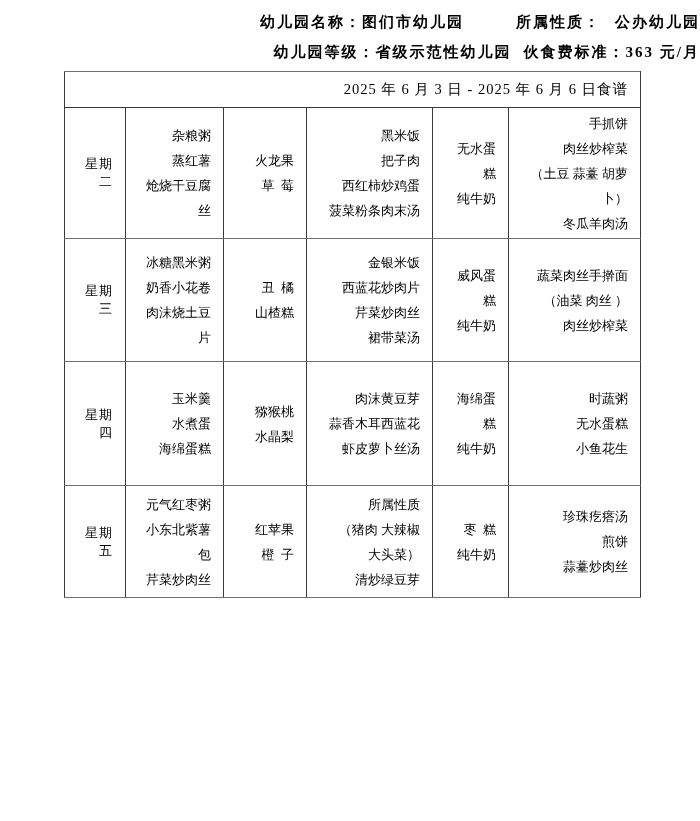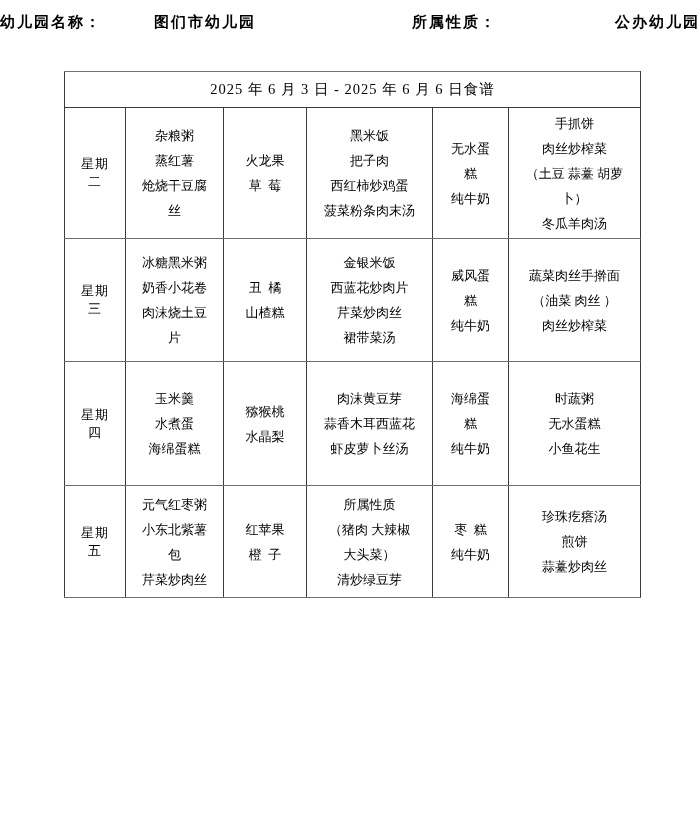--- a/index.html
+++ b/index.html
@@ -6,39 +6,39 @@
   body {
     width: 700px; height: 821px;
     font-family: "Liberation Serif", "DejaVu Serif", serif;
     color: #000000;
   }
   .page { position: relative; width: 700px; height: 821px; overflow: hidden; }
 
   
   .info { position: absolute; top: 12px; left: 0; width: 700px; }
   .info-line {
-    display: flex; justify-content: space-between; align-items: baseline;
+    display: flex; justify-content: flex-end; align-items: baseline;
     font-weight: bold; font-size: 15px; letter-spacing: 2px; line-height: 21px;
   }
   .info-line + .info-line { margin-top: 9px; }
   .gap-wide { display: inline-block; width: 52px; }
   .gap-mid  { display: inline-block; width: 14px; }
   .gap-sm   { display: inline-block; width: 12px; }
 
   
   table.menu-table {
     position: absolute; left: 64px; top: 71px;
     width: 576px; table-layout: fixed;
     border-collapse: collapse;
     border: 1.5px solid #000000;
   }
   table.menu-table td {
     border: 1px solid #3a3a3a;
     border-top-color: #6e6e6e; border-bottom-color: #6e6e6e;
-    text-align: center; vertical-align: middle;
+    text-align: right; vertical-align: middle;
     font-size: 13px; padding: 2px 12px;
     overflow: hidden;
   }
   tr.title-row td {
     height: 31px; font-size: 14.5px; letter-spacing: 1px;
     border-bottom-color: #3a3a3a;
   }
   tr.head-row td { height: 46px; font-size: 13.5px; letter-spacing: 1px; }
   tr.r0 td { height: 128px; }
   tr.r1 td { height: 126px; }
@@ -54,20 +54,27 @@
 <div class="page">
 
   <div class="info">
     <div class="info-line">
       <span>幼儿园名称：</span>
         <span>图们市幼儿园</span>
       <span class="gap-wide"></span>
       <span>所属性质：</span>
       <span class="gap-mid"></span>
       <span>公办幼儿园</span>
+    </div>
+    <div class="info-line">
+      <span>幼儿园等级：</span>
+        <span>省级示范性幼儿园</span>
+      <span class="gap-sm"></span>
+      <span>伙食费标准：</span>
+        <span>363 元/月</span>
     </div>
   </div>
 
   <table class="menu-table">
     <colgroup>
       <col style="width:61px">
         <col style="width:98px">
         <col style="width:83px">
       <col style="width:126px">
         <col style="width:76px">

